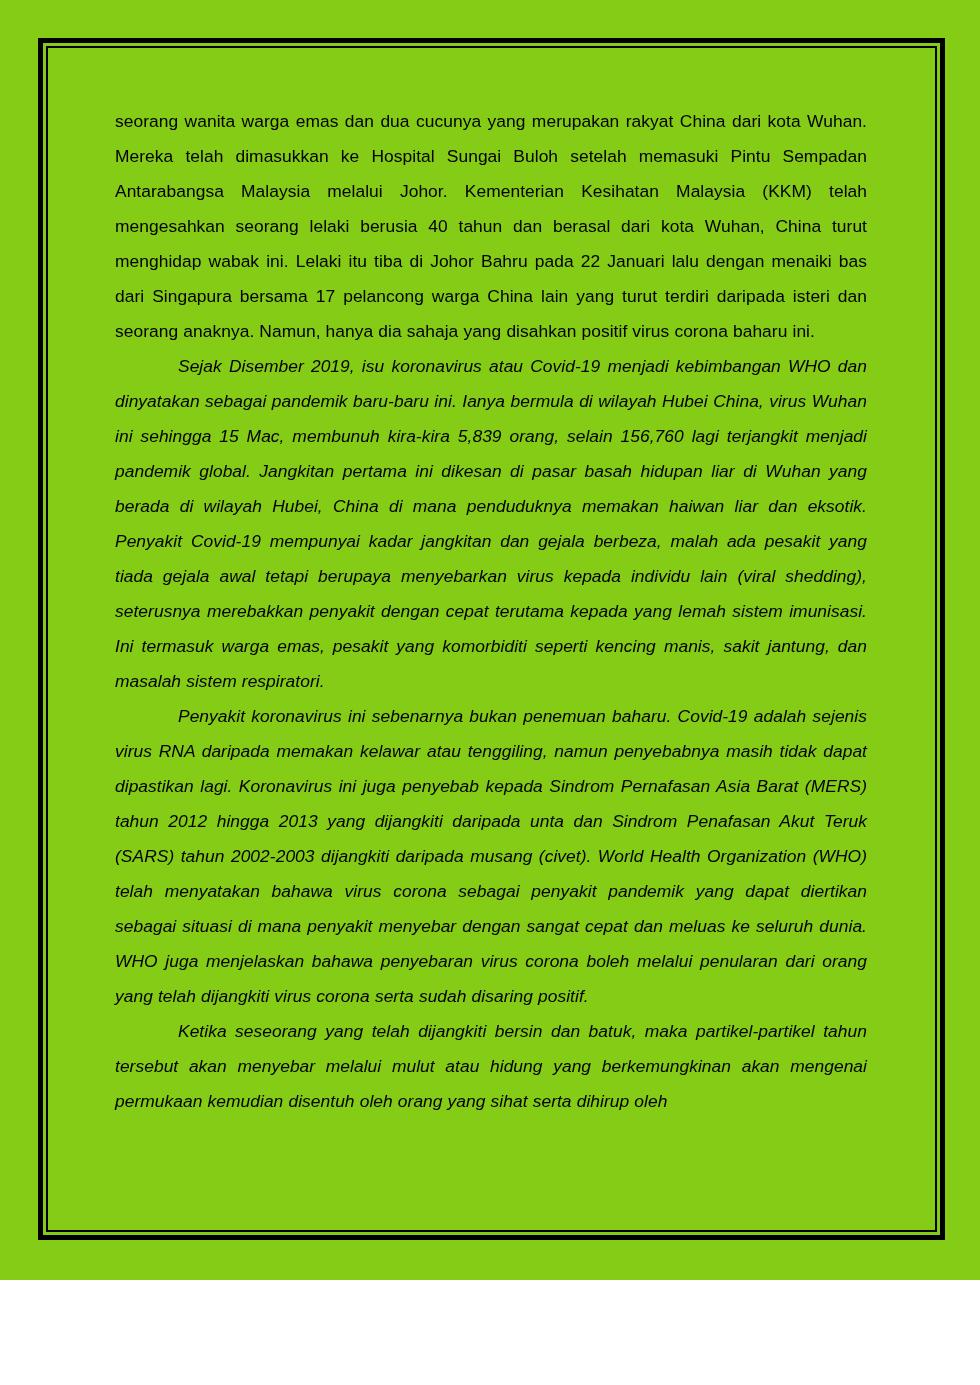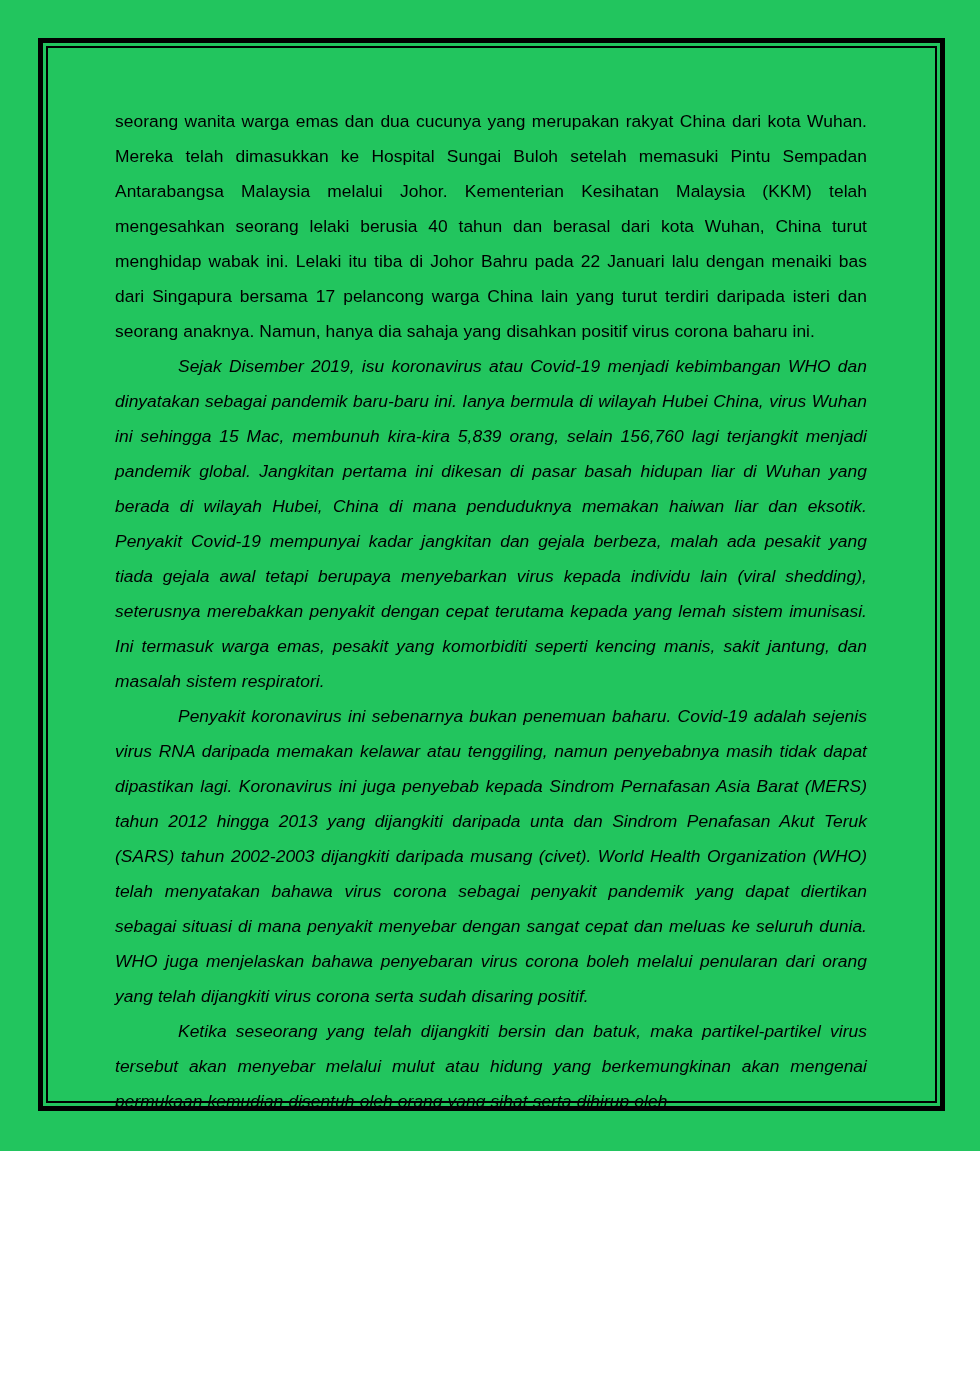--- a/index.html
+++ b/index.html
@@ -11,22 +11,22 @@
 
   body {
     font-family: "Liberation Sans", sans-serif;
     color: #000000;
     -webkit-font-smoothing: antialiased;
   }
 
   .page {
     position: relative;
     width: 980px;
-    height: 1151px;
-    background: #22c55e;
+    height: 1280px;
+    background: #84cc16;
     overflow: hidden;
     box-sizing: border-box;
   }
 
   
   
   .page-border-outer {
     position: absolute;
     left: 38px;
     top: 38px;
@@ -95,18 +95,18 @@
 <div class="page">
 
   <div class="page-border-outer">
     <div class="page-border-inner"></div>
   </div>
 
   <div class="content">
     <p class="para">seorang wanita warga emas dan dua cucunya yang merupakan rakyat China dari kota Wuhan. Mereka telah dimasukkan ke Hospital Sungai Buloh setelah memasuki Pintu Sempadan Antarabangsa Malaysia melalui Johor. Kementerian Kesihatan Malaysia (KKM) telah mengesahkan seorang lelaki berusia 40 tahun dan berasal dari kota Wuhan, China turut menghidap wabak ini. Lelaki itu tiba di Johor Bahru pada 22 Januari lalu dengan menaiki bas dari Singapura bersama 17 pelancong warga China lain yang turut terdiri daripada isteri dan seorang anaknya. Namun, hanya dia sahaja yang disahkan positif virus corona baharu ini.</p>
     <p class="para indent">Sejak Disember 2019, isu koronavirus atau Covid-19 menjadi kebimbangan WHO dan dinyatakan sebagai pandemik baru-baru ini. Ianya bermula di wilayah Hubei China, virus Wuhan ini sehingga 15 Mac, membunuh kira-kira 5,839 orang, selain 156,760 lagi terjangkit menjadi pandemik global. Jangkitan pertama ini dikesan di pasar basah hidupan liar di Wuhan yang berada di wilayah Hubei, China di mana penduduknya memakan haiwan liar dan eksotik. Penyakit Covid-19 mempunyai kadar jangkitan dan gejala berbeza, malah ada pesakit yang tiada gejala awal tetapi berupaya menyebarkan virus kepada individu lain (viral shedding), seterusnya merebakkan penyakit dengan cepat terutama kepada yang lemah sistem imunisasi. Ini termasuk warga emas, pesakit yang komorbiditi seperti kencing manis, sakit jantung, dan masalah sistem respiratori.</p>
     <p class="para indent">Penyakit koronavirus ini sebenarnya bukan penemuan baharu. Covid-19 adalah sejenis virus RNA daripada memakan kelawar atau tenggiling, namun penyebabnya masih tidak dapat dipastikan lagi. Koronavirus ini juga penyebab kepada Sindrom Pernafasan Asia Barat (MERS) tahun 2012 hingga 2013 yang dijangkiti daripada unta dan Sindrom Penafasan Akut Teruk (SARS) tahun 2002-2003 dijangkiti daripada musang (civet). World Health Organization (WHO) telah menyatakan bahawa virus corona sebagai penyakit pandemik yang dapat diertikan sebagai situasi di mana penyakit menyebar dengan sangat cepat dan meluas ke seluruh dunia. WHO juga menjelaskan bahawa penyebaran virus corona boleh melalui penularan dari orang yang telah dijangkiti virus corona serta sudah disaring positif.</p>
-    <p class="para indent">Ketika seseorang yang telah dijangkiti bersin dan batuk, maka partikel-partikel virus tersebut akan menyebar melalui mulut atau hidung yang berkemungkinan akan mengenai permukaan kemudian disentuh oleh orang yang sihat serta dihirup oleh</p>
+    <p class="para indent">Ketika seseorang yang telah dijangkiti bersin dan batuk, maka partikel-partikel tahun tersebut akan menyebar melalui mulut atau hidung yang berkemungkinan akan mengenai permukaan kemudian disentuh oleh orang yang sihat serta dihirup oleh</p>
   </div>
 
   <div class="page-number">8</div>
 
 </div>
 
 </body></html>

